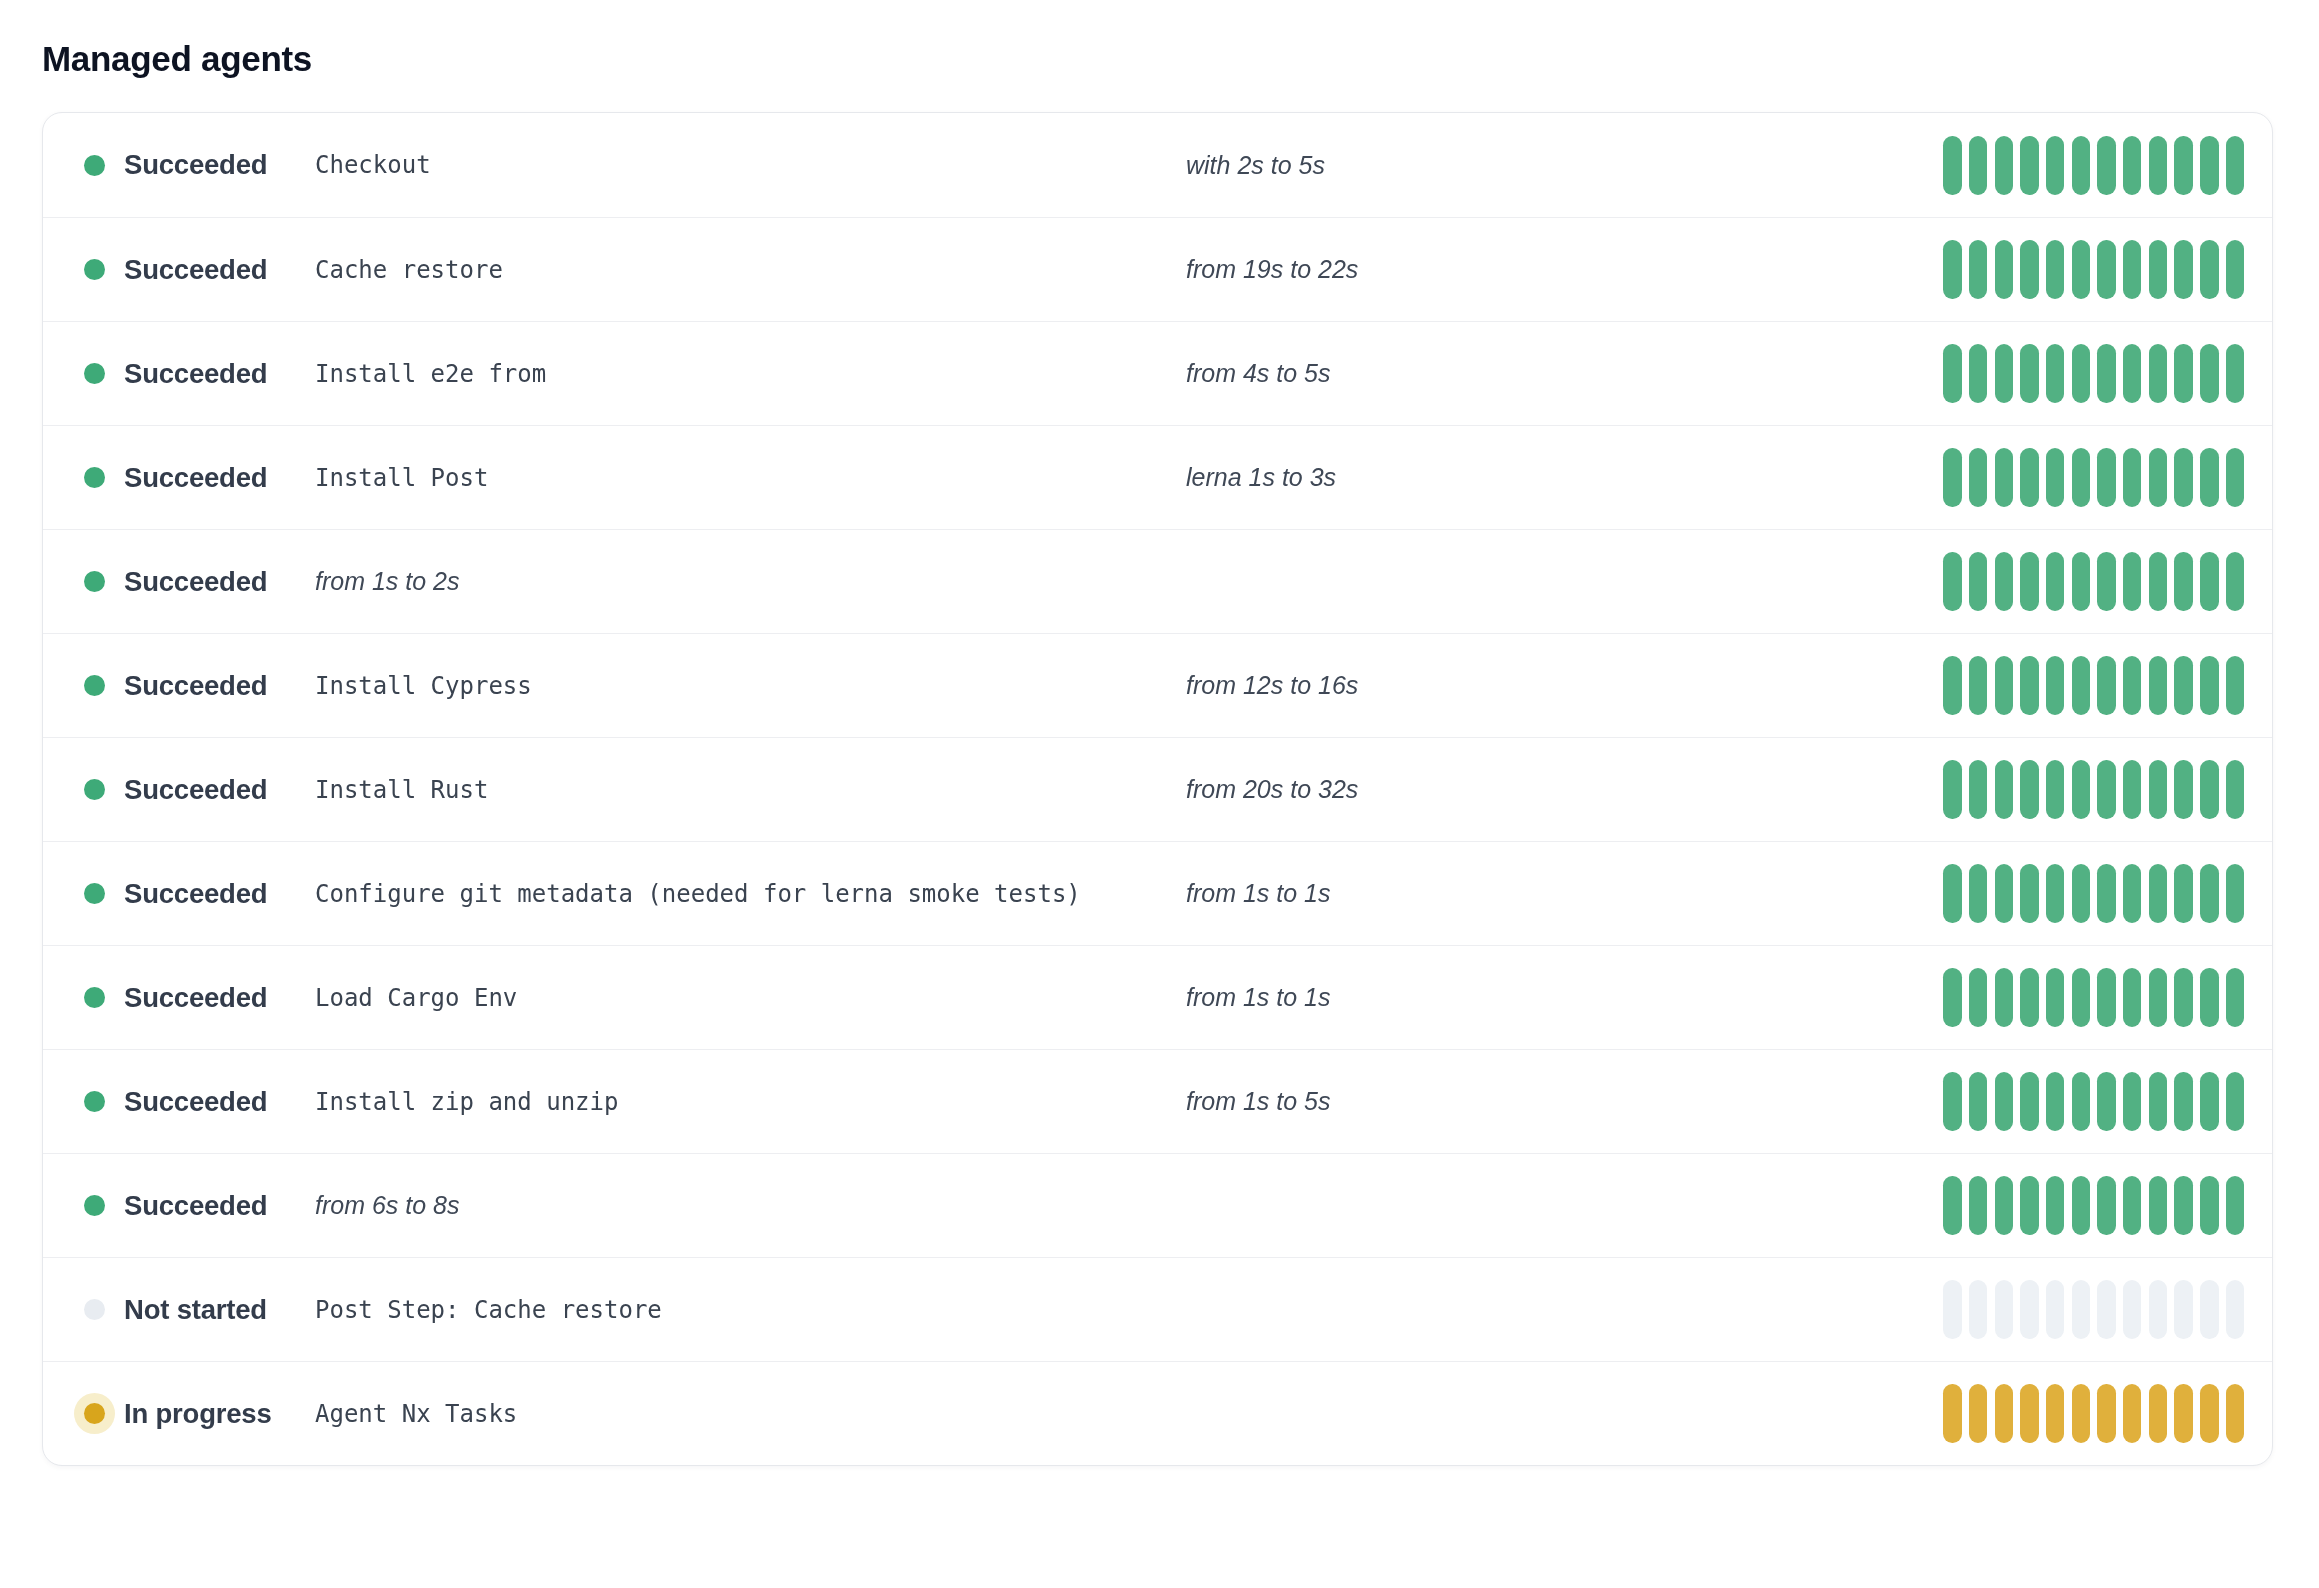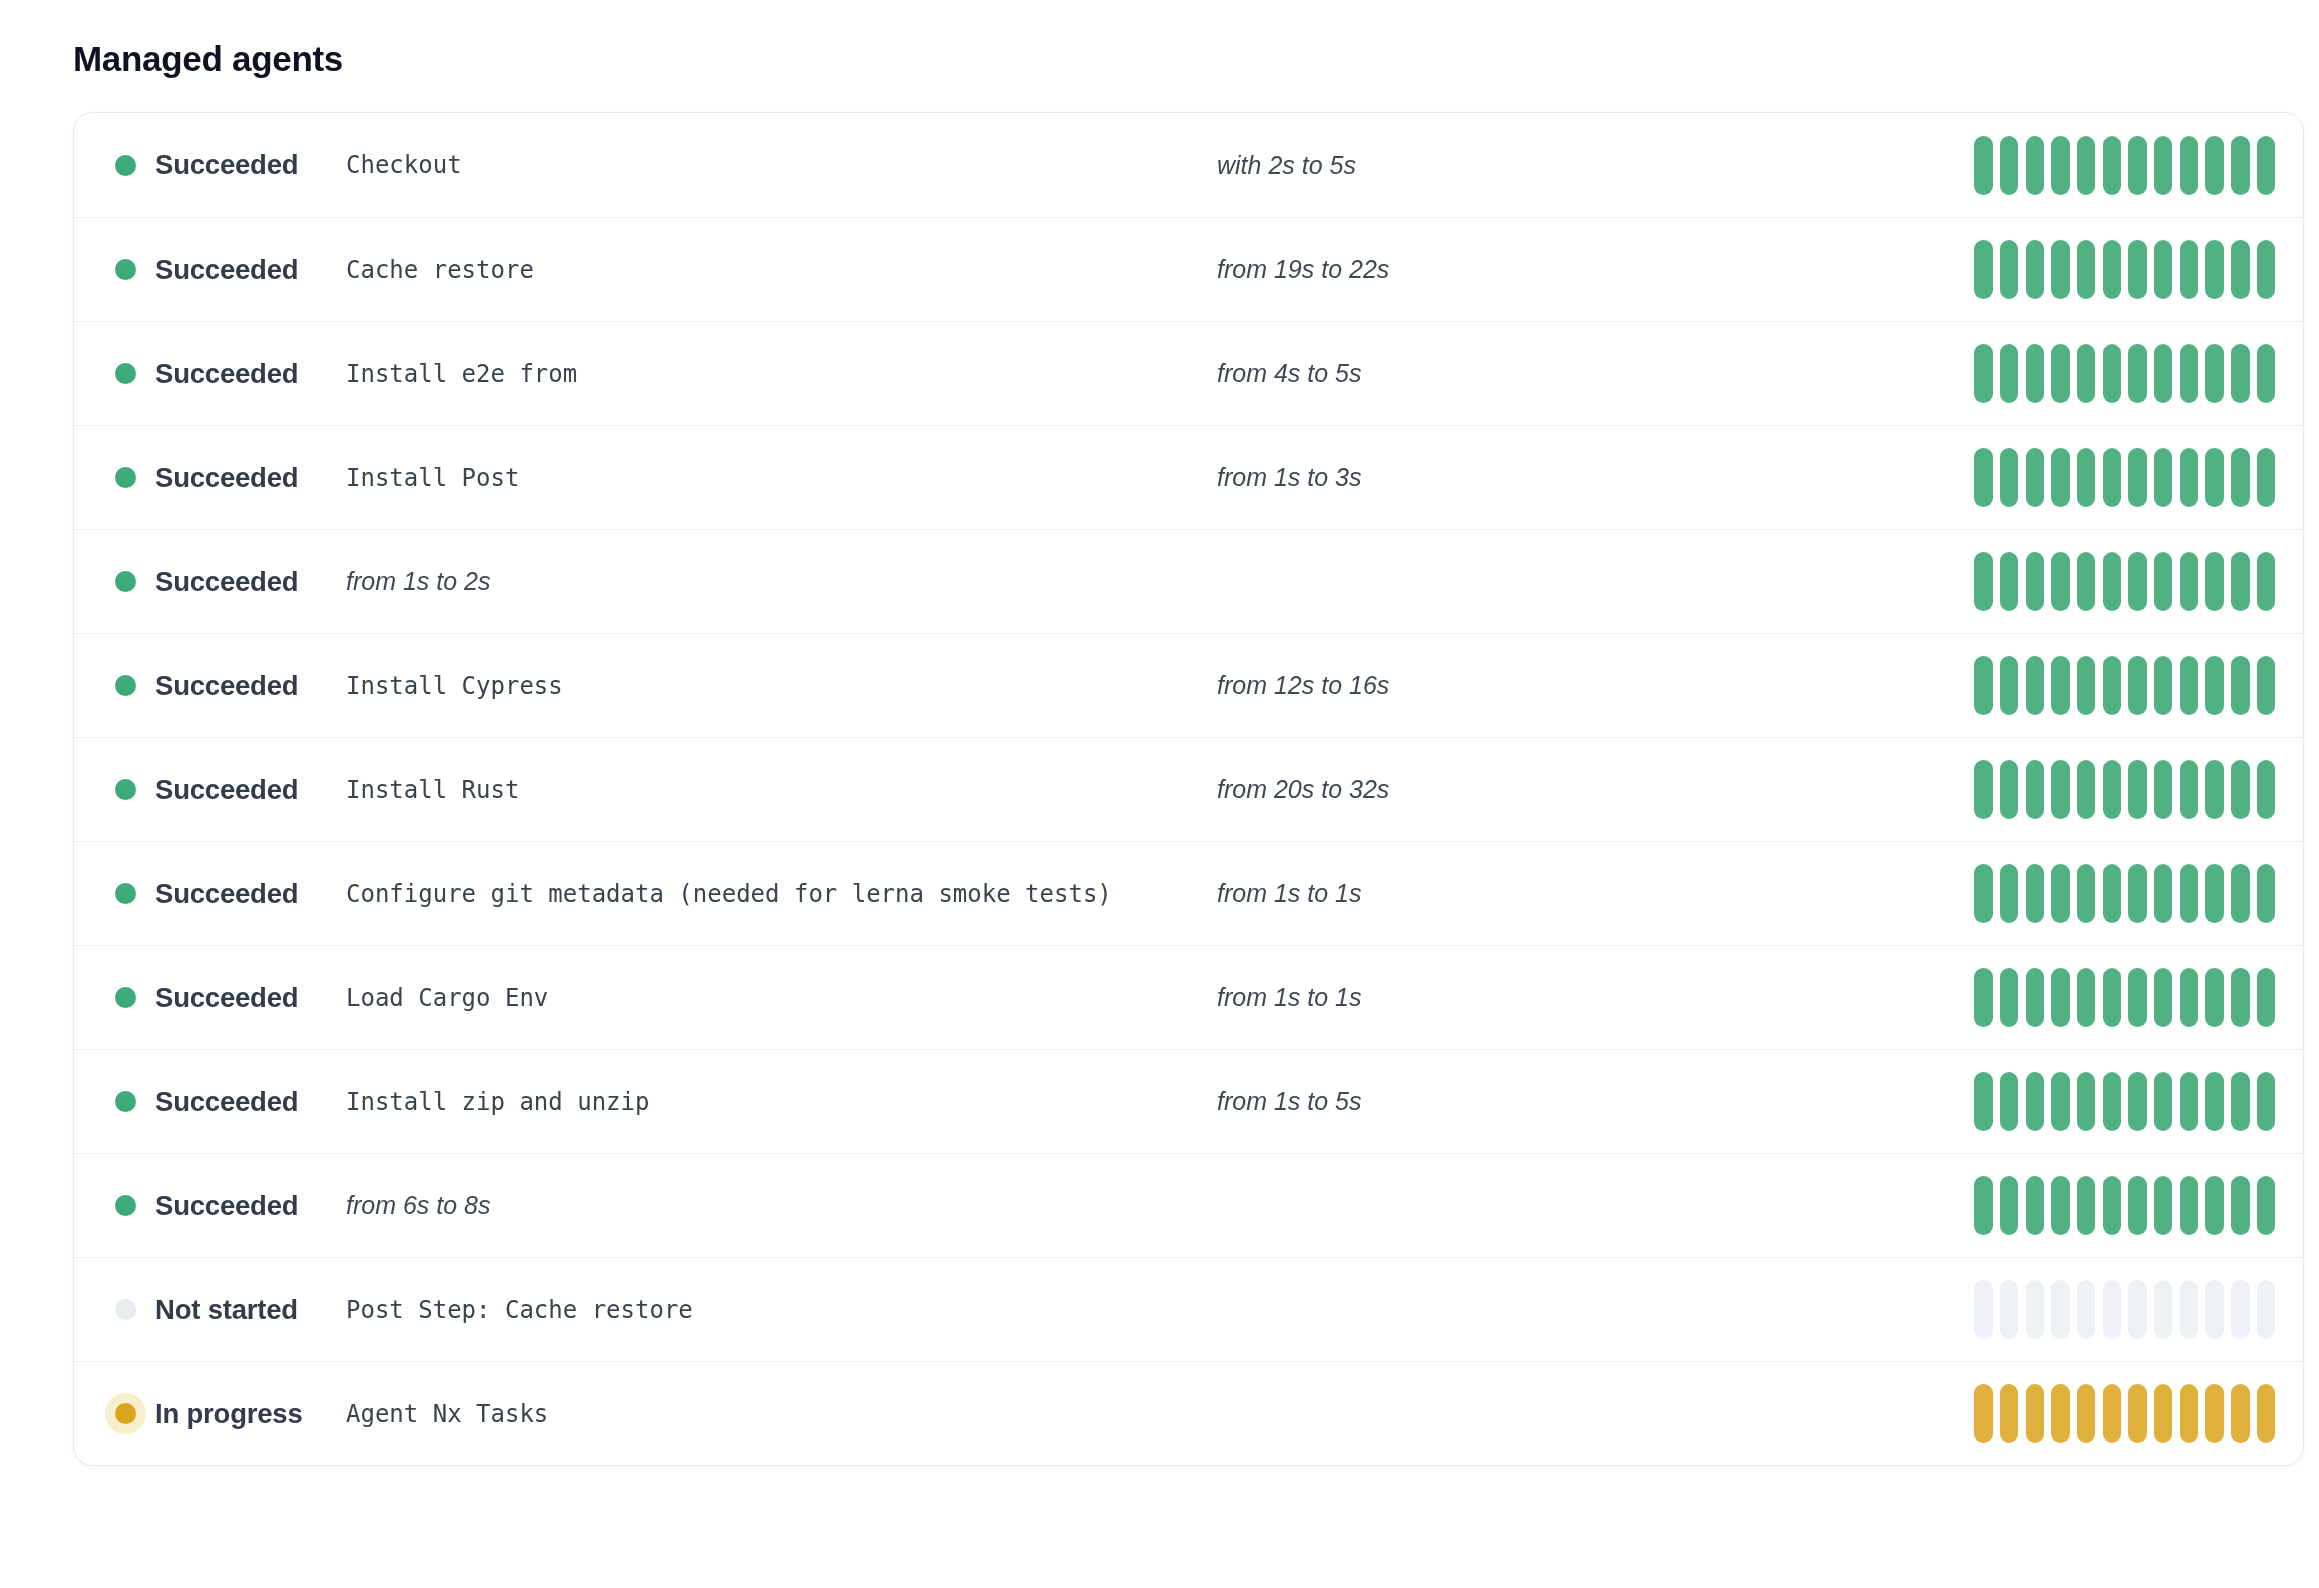--- a/index.html
+++ b/index.html
@@ -1,19 +1,19 @@
 <!DOCTYPE html>
 <html style="font-size:14.7px"><head>
 <meta charset="utf-8">
 <style>
   * { margin: 0; padding: 0; box-sizing: border-box; }
   html, body { width: 2320px; height: 1589px; background: #ffffff; overflow: hidden; }
   body { font-family: "Liberation Sans", sans-serif; }
 
-  .page { padding: 39px 0 0 73px; }
+  .page { padding: 39px 0 0 42px; }
 
   .page-title {
     font-size: 35px;
     font-weight: 700;
     color: #0d1322;
     letter-spacing: -0.3px;
     margin-bottom: 33px;
   }
 
   .workflow-pill {
@@ -183,21 +183,21 @@
           <div class="seg" style="background: rgb(82, 177, 131);"></div>
           <div class="seg" style="background: rgb(82, 177, 131);"></div>
         </div>
   </div>
       <div class="agent-row">
     <div class="status-cell">
       <span class="status-dot" style="background: rgb(62, 170, 120);"></span>
       <span class="status-label">Succeeded</span>
     </div>
     <div class="step-name">Install Post</div>
-    <div class="step-duration">from 1s to 3s</div>
+    <div class="step-duration">lerna 1s to 3s</div>
     <div class="row-spacer"></div>
     <div class="agent-bar">
           <div class="seg" style="background: rgb(82, 177, 131);"></div>
           <div class="seg" style="background: rgb(82, 177, 131);"></div>
           <div class="seg" style="background: rgb(82, 177, 131);"></div>
           <div class="seg" style="background: rgb(82, 177, 131);"></div>
           <div class="seg" style="background: rgb(82, 177, 131);"></div>
           <div class="seg" style="background: rgb(82, 177, 131);"></div>
           <div class="seg" style="background: rgb(82, 177, 131);"></div>
           <div class="seg" style="background: rgb(82, 177, 131);"></div>

